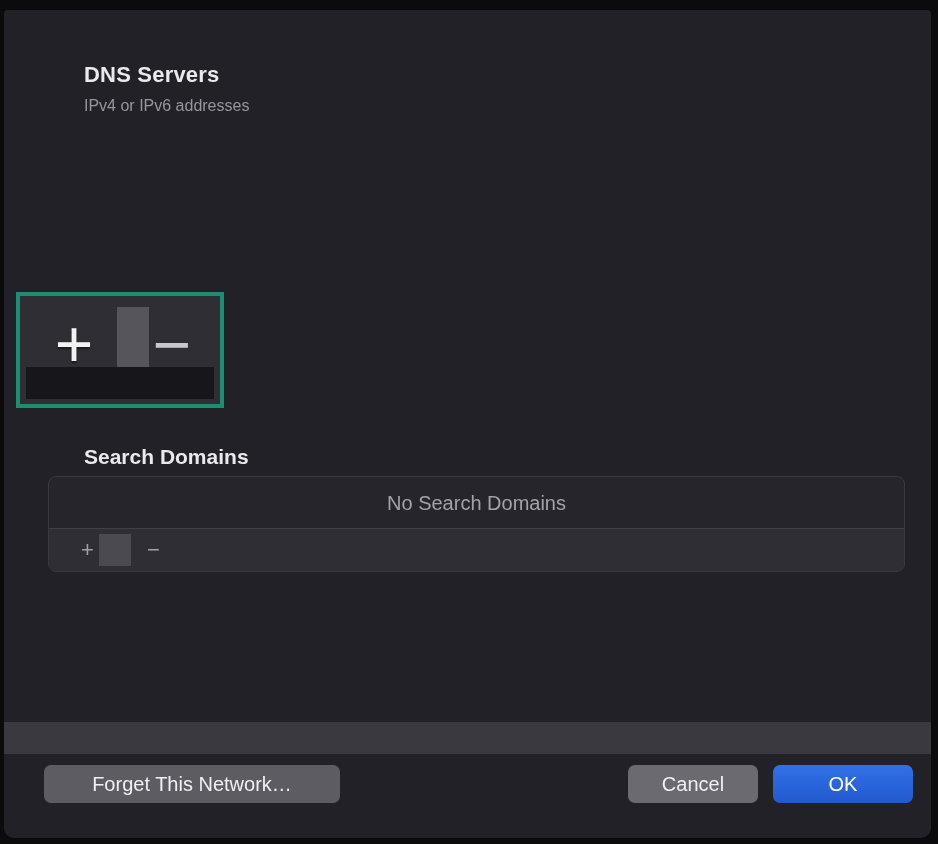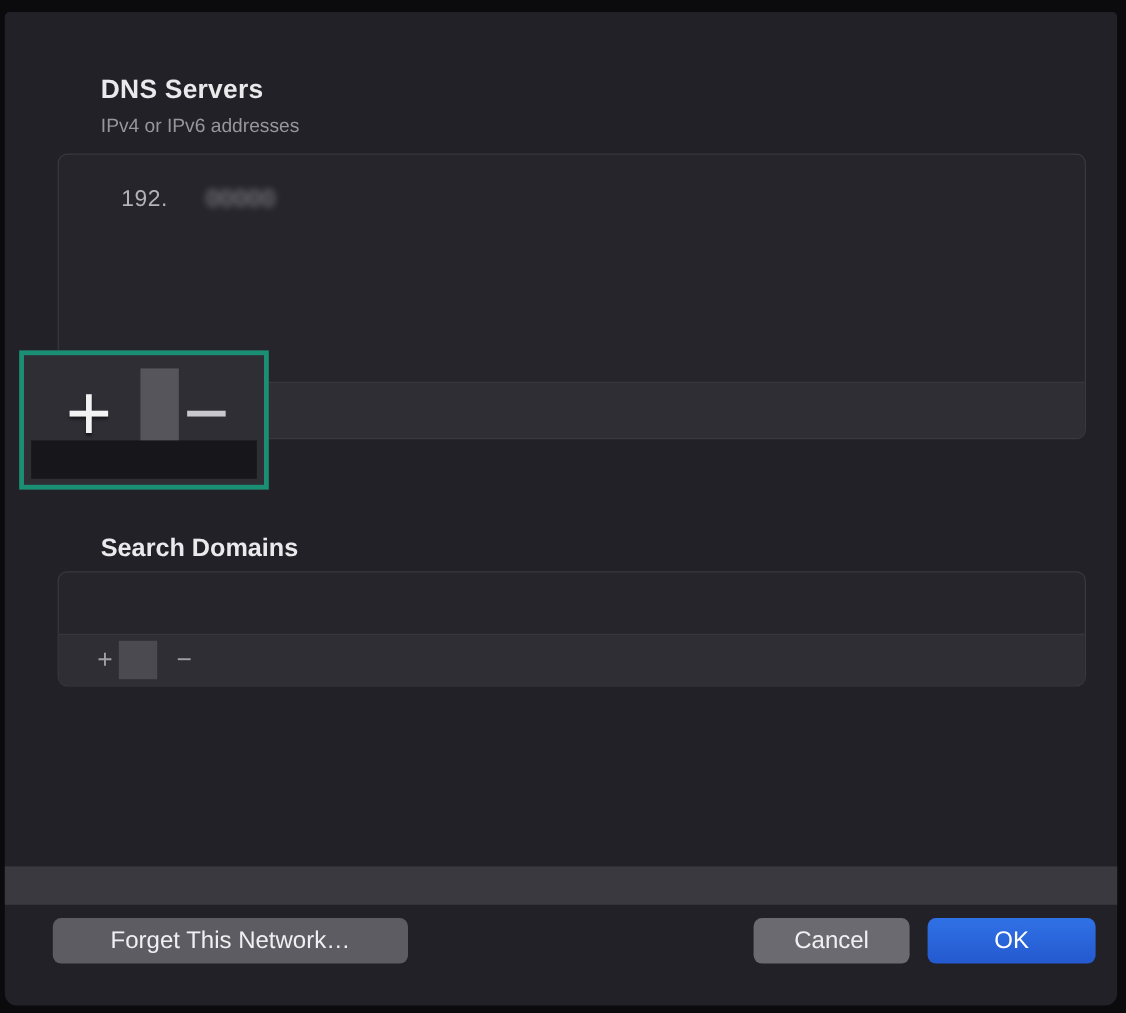--- a/index.html
+++ b/index.html
@@ -121,35 +121,32 @@
                 color: #ffffff; }
 </style>
 </head>
 <body>
 
 <div class="panel">
 
   <div class="dns-title">DNS Servers</div>
   <div class="dns-subtitle">IPv4 or IPv6 addresses</div>
 
-  <div class="listbox dns-box">
-    <div class="dns-entry"><span>192.</span><span class="redacted">00000</span></div>
-    <div class="box-footer"></div>
-  </div>
 
   <div class="magnifier">
     <button class="mag-plus">+</button>
     <div class="mag-divider"></div>
     <button class="mag-minus">−</button>
     <div class="mag-bottomline"></div>
   </div>
 
   <div class="search-title">Search Domains</div>
 
   <div class="listbox search-box">
+    <div class="empty-row">No Search Domains</div>
     <div class="box-footer">
       <button class="small-ctl">+</button>
       <div class="ctl-divider-sm"></div>
       <button class="small-ctl">−</button>
     </div>
   </div>
 
   <div class="bottom-separator"></div>
 
   <button class="btn btn-cancel">Cancel</button>

